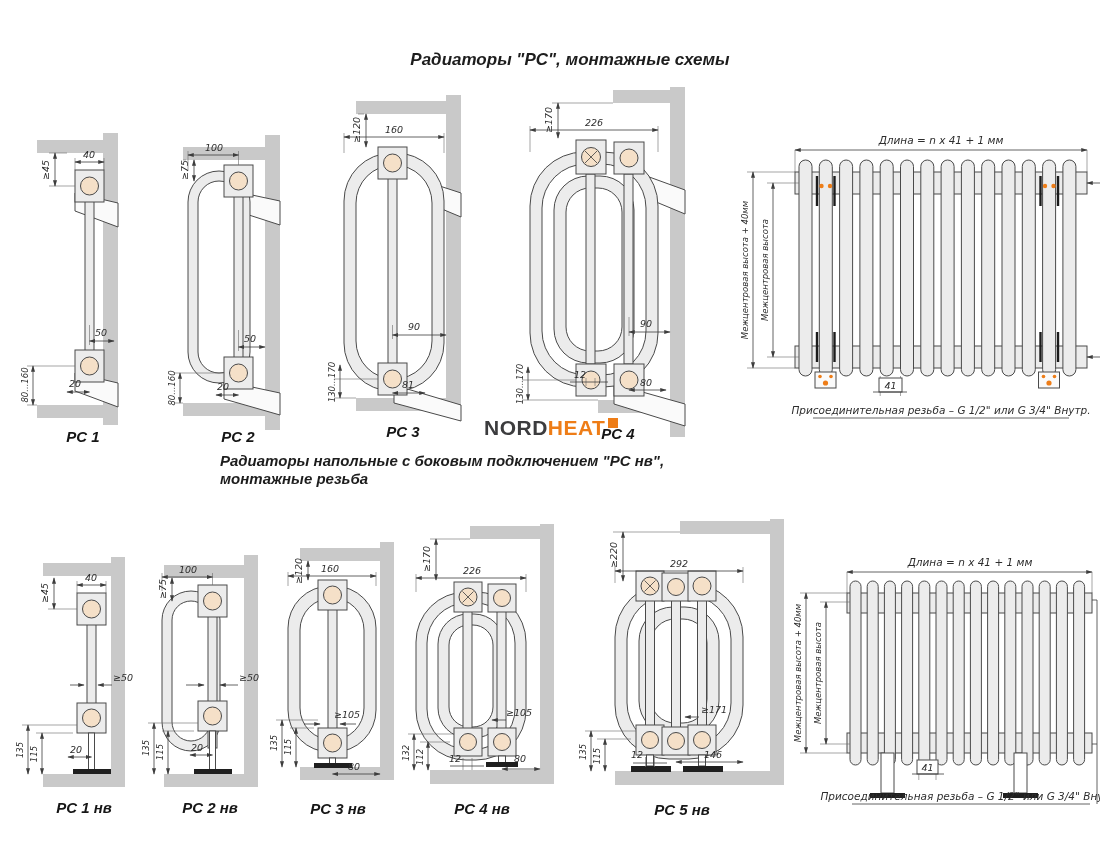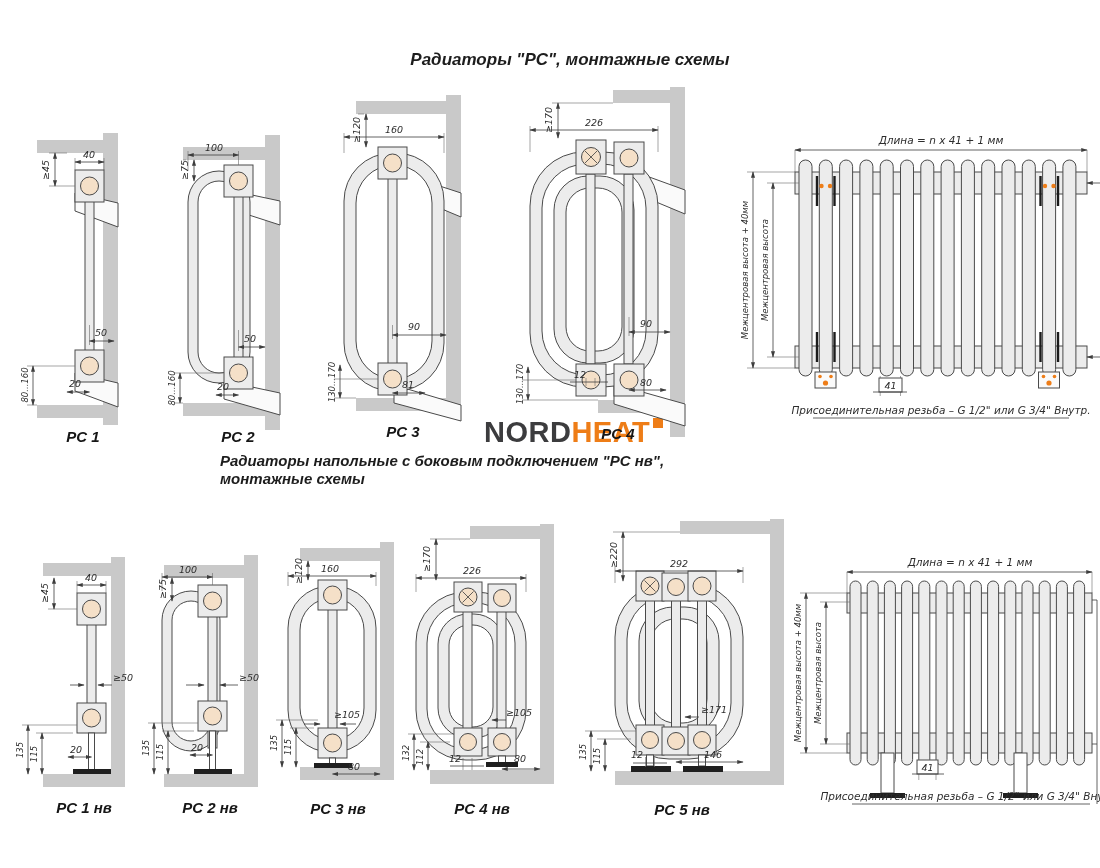--- a/index.html
+++ b/index.html
@@ -17,42 +17,42 @@
   .c{fill:#f5e0c8;stroke:#4a4a4a;stroke-width:1;}
   .d{stroke:#3d3d3d;stroke-width:0.8;fill:none;}
   .thin{stroke:#6a6a6a;stroke-width:0.6;fill:none;}
   .foot{fill:#1f1f1f;}
   .t{font:italic 9.5px "DejaVu Sans",sans-serif;fill:#2d2d2d;}
   .t8{font:italic 8.5px "DejaVu Sans",sans-serif;fill:#2d2d2d;}
   .lbl{font:italic bold 15px "Liberation Sans",sans-serif;fill:#161616;}
   .note{font:italic 10.5px "DejaVu Sans",sans-serif;fill:#2d2d2d;}
   .brk{stroke:#1c1c1c;stroke-width:2.4;fill:none;}
   
-  #logo{display:flex;align-items:flex-start;font-weight:bold;font-size:29px;letter-spacing:0.5px;}
+  #logo{display:flex;align-items:flex-start;font-weight:bold;font-size:21px;letter-spacing:0.5px;}
   #logo .heat{margin-left:0;}
   #logo .sq{width:10px;height:10px;margin-left:3px;margin-top:2px;}
 </style>
 </head>
 <body>
 
 <div id="page">
 
   <svg width="0" height="0" class="abs">
       <defs>
     <marker id="ar" viewBox="0 0 10 10" refX="9" refY="5" markerWidth="8" markerHeight="8" orient="auto-start-reverse">
       <path d="M0 1.8 L10 5 L0 8.2 z" fill="#3d3d3d"></path>
     </marker>
   </defs>
     </svg>
 
   <div class="abs title" style="left:250px;top:50px;width:640px;">Радиаторы "РС", монтажные схемы</div>
 
   <div class="abs subtitle" style="left:220px;top:452px;width:640px;">
     <div>Радиаторы напольные с боковым подключением "РС нв",</div>
-    <div>монтажные схемы</div>
+    <div>монтажные резьба</div>
   </div>
 
   <div id="logo" class="abs" style="left:484px;top:416px;">
     <span style="color:#3c3c3e">NORD</span>
     <span class="heat" style="color:#ee7d17">HEAT</span>
     <span class="sq" style="background:#ee7d17"></span>
   </div>
 
   <svg class="abs" style="left:15px;top:115px;" width="150" height="335" viewBox="0 0 150 335">
     <g>

